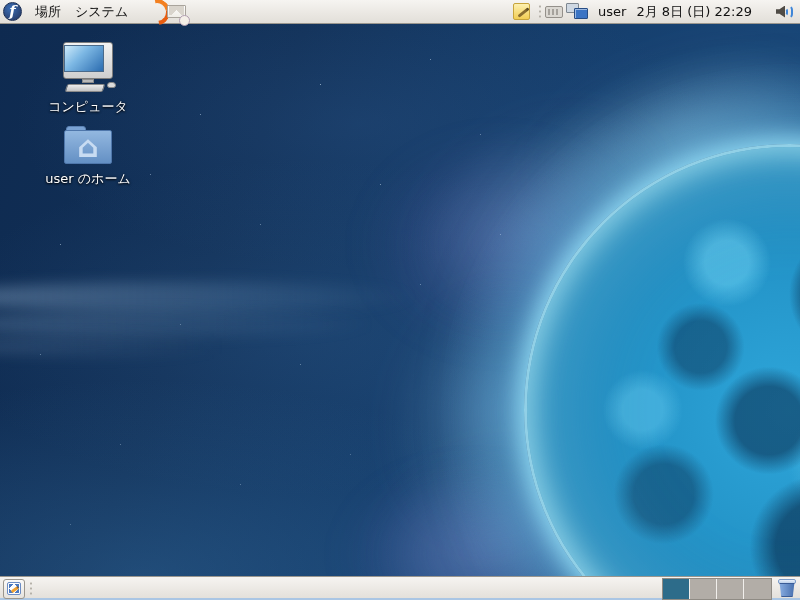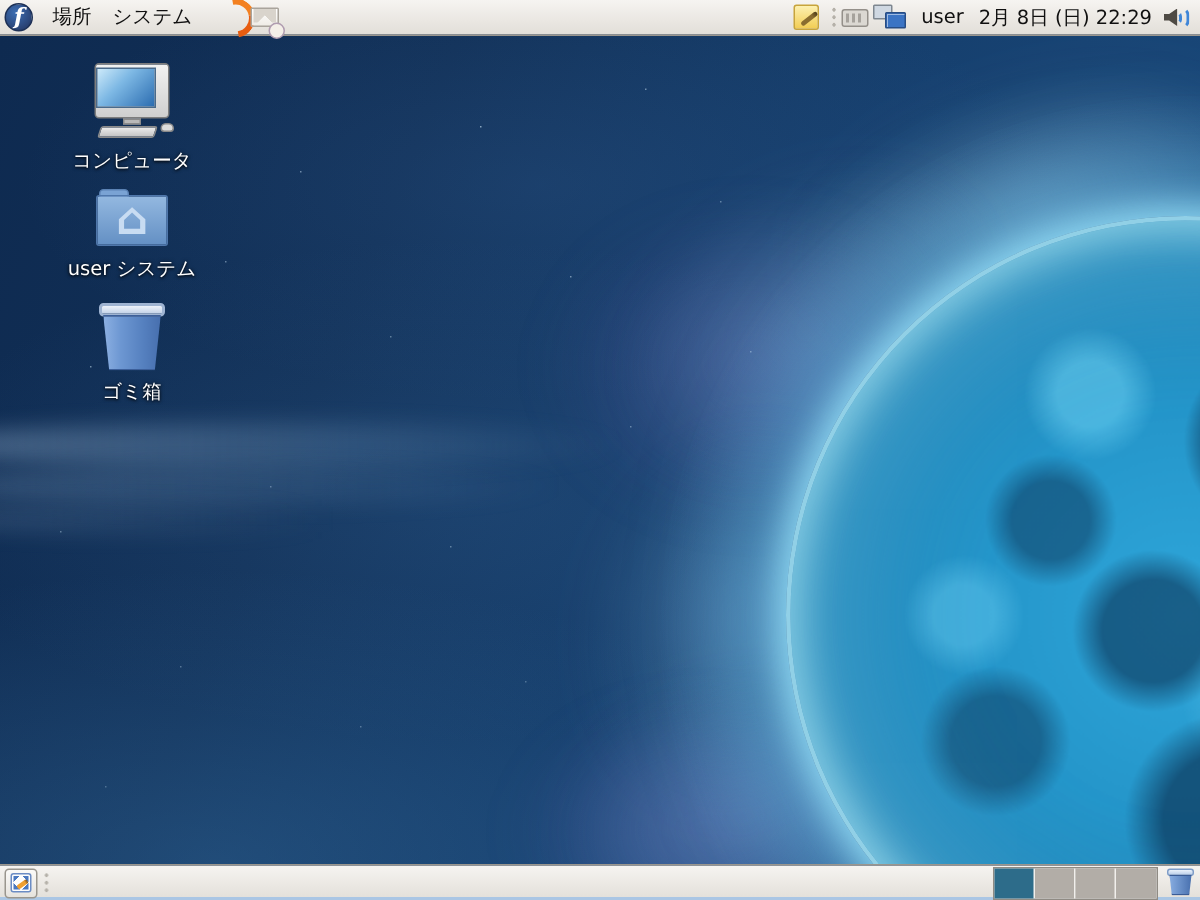--- a/index.html
+++ b/index.html
@@ -102,21 +102,21 @@
     border-radius:2px; position:relative; margin-right:3px; }
   #keyboard-icon::after { content:""; position:absolute; left:2px; top:2px; right:2px; bottom:2px;
     background:repeating-linear-gradient(90deg,#8f8b85 0 2px, transparent 2px 4px); opacity:.7; }
   #monitors-icon { width:22px; height:18px; position:relative; margin-right:6px; }
   .mon-back { position:absolute; left:0; top:0; width:13px; height:10px; background:#cfd8e2;
     border:1px solid #7e8790; border-radius:1px; }
   .mon-front { position:absolute; right:0; bottom:2px; width:14px; height:11px;
     background:#3b74c4; border:1px solid #274d85; border-radius:1px;
     box-shadow:inset 1px 1px 0 rgba(255,255,255,.5); }
   #username { margin:0 10px 0 4px; }
-  #clock { margin-right:8px; white-space:nowrap; }
+  #clock { margin-right:24px; white-space:nowrap; }
   #volume-icon { position:relative; width:20px; height:16px; margin-right:4px; }
   .spk { position:absolute; left:0; top:2px; width:9px; height:12px; background:#4f4b45;
     clip-path:polygon(0 32%, 38% 32%, 100% 0, 100% 100%, 38% 68%, 0 68%); }
   .wave { position:absolute; border:2px solid #3f86d8; border-left:none; border-top-color:transparent;
     border-bottom-color:transparent; border-radius:0 10px 10px 0; }
   .wave1 { left:9px; top:4px; width:3px; height:8px; }
   .wave2 { left:12px; top:1px; width:5px; height:14px; }
 
   
   .desk-icon { position:absolute; width:96px; display:flex; flex-direction:column; align-items:center; z-index:5; }
@@ -207,28 +207,21 @@
     </div>
     <div class="desk-label">コンピュータ</div>
   </div>
   <div class="desk-icon" id="icon-home">
     <div class="folder">
       <div class="folder-tab"></div>
       <div class="folder-body">
           <span class="house-glyph">⌂</span>
         </div>
     </div>
-    <div class="desk-label">user システム</div>
-  </div>
-  <div class="desk-icon" id="icon-trash">
-    <div class="trash">
-      <div class="trash-rim"></div>
-        <div class="trash-body"></div>
-    </div>
-    <div class="desk-label">ゴミ箱</div>
+    <div class="desk-label">user のホーム</div>
   </div>
 
   <div class="panel" id="top-panel">
     <div id="fedora-logo">f</div>
     <div class="menu-item panel-text">場所</div>
     <div class="menu-item panel-text">システム</div>
     <div class="launcher">
         <div id="firefox-icon"></div>
       </div>
     <div class="launcher">

